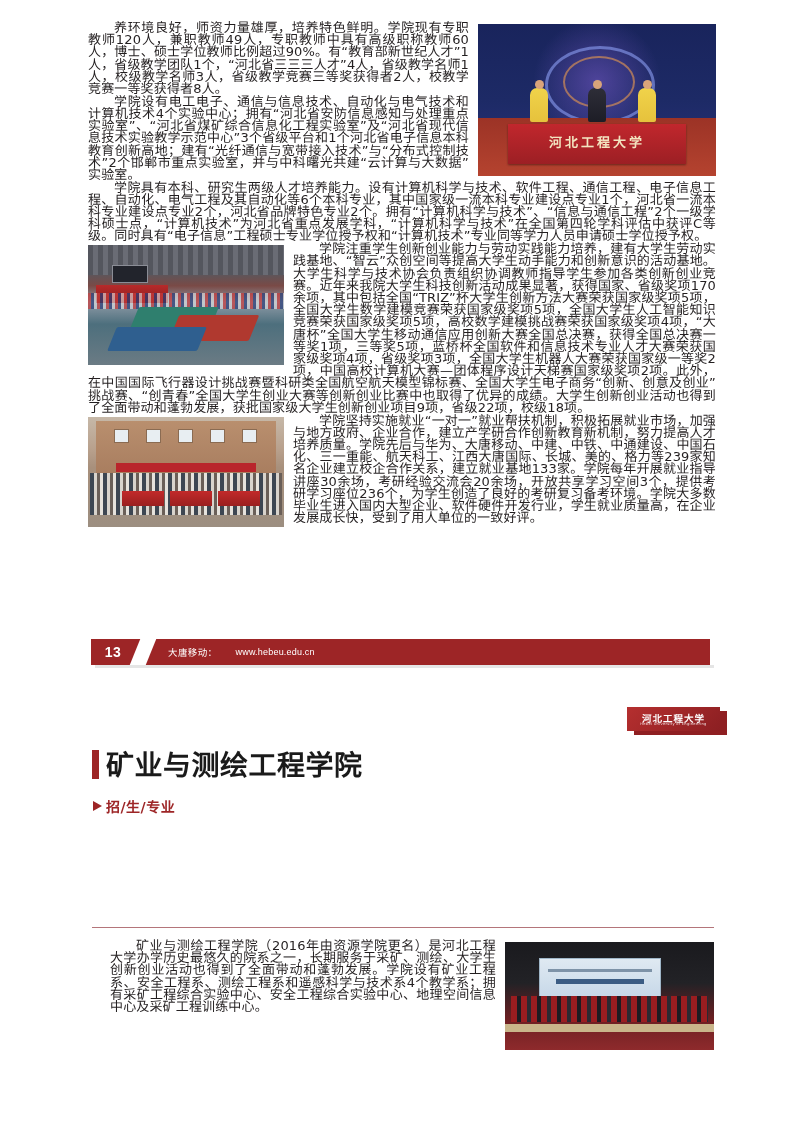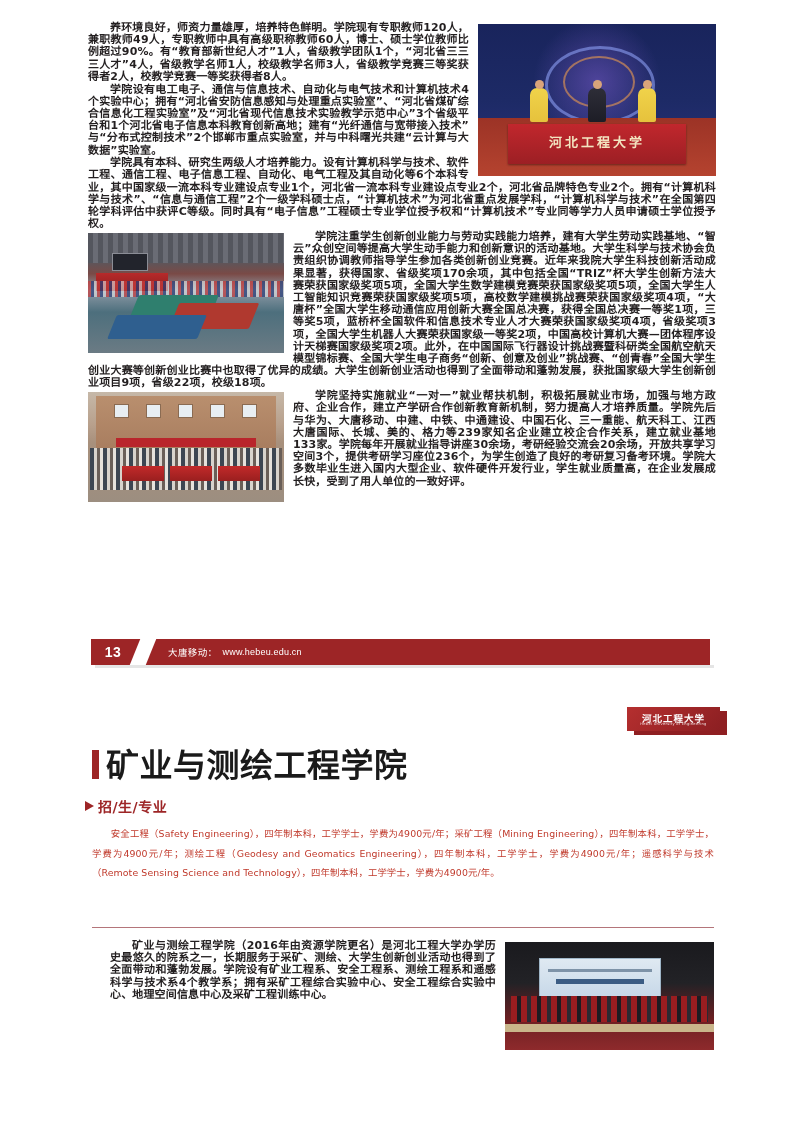--- a/index.html
+++ b/index.html
@@ -21,29 +21,28 @@
     left: 0;
     width: 793px;
     background: #ffffff;
     box-sizing: border-box;
   }
   #page-one { top: 0; height: 690px; }
   #page-two { top: 690px; height: 433px; }
 
   
   .para {
-    font-size: 11px;
+    font-size: 13px;
     line-height: 12.2px;
     color: #231f20;
     text-align: justify;
     text-justify: inter-ideograph;
     text-indent: 2em;
     margin: 0 0 0.5px 0;
     letter-spacing: 0.15px;
-    font-weight: bold;
   }
 
   
   .p1-body {
     position: absolute;
     left: 88px;
     top: 22px;
     width: 628px;
   }
   .block { position: relative; }
@@ -240,21 +239,21 @@
     transform: skewX(-22deg);
     flex: 0 0 auto;
   }
   .footer-label {
     margin-left: 17px;
     color: #ffffff;
     font-size: 9.5px;
     letter-spacing: 0.4px;
   }
   .footer-url {
-    margin-left: 5px;
+    margin-left: 18px;
     color: #ffffff;
     font-size: 9px;
     font-family: "Liberation Sans", sans-serif;
     letter-spacing: 0.2px;
   }
   .footer-shadow {
     position: absolute;
     left: 95px;
     top: 665px;
     width: 619px;
@@ -308,21 +307,21 @@
     align-items: flex-end;
   }
   .title-bar {
     width: 7px;
     height: 29px;
     background: #9d2526;
     margin-right: 7px;
     margin-bottom: 2px;
   }
   .title-cn {
-    font-size: 33px;
+    font-size: 28px;
     font-weight: bold;
     color: #1a1a1a;
     letter-spacing: 0.5px;
     line-height: 30px;
     font-family: "DejaVu Sans", "Liberation Sans", sans-serif;
   }
   .title-en {
     margin-left: 9px;
     margin-bottom: 1px;
     line-height: 1.05;
@@ -341,21 +340,21 @@
   }
   .title-en .l2 {
     font-size: 11.6px;
     color: #1a1a1a;
     letter-spacing: 0.1px;
     font-family: "Liberation Sans", sans-serif;
   }
 
   .section-head {
     position: absolute;
-    left: 85px;
+    left: 93px;
     top: 106px;
     display: flex;
     align-items: center;
     color: #9d2526;
     font-size: 14px;
     font-weight: bold;
     letter-spacing: 0.5px;
   }
   .tri {
     width: 0; height: 0;
@@ -482,21 +481,20 @@
   <div class="title-row">
     <span class="title-bar"></span>
     <span class="title-cn">矿业与测绘工程学院</span>
   </div>
 
   <div class="section-head">
     <span class="tri"></span>
     <span>招/生/专业</span>
   </div>
 
-  <div class="majors">安全工程（Safety Engineering），四年制本科，工学学士，学费为4900元/年；采矿工程（Mining Engineering），四年制本科，工学学士，学费为4900元/年；测绘工程（Geodesy and Geomatics Engineering），四年制本科，工学学士，学费为4900元/年；遥感科学与技术（Remote Sensing Science and Technology），四年制本科，工学学士，学费为4900元/年。</div>
 
   <div class="divider"></div>
 
   <div class="p2-body">
     <div class="block clearfix">
       <div class="float-img-right photo photo-grad">
         <div class="bigscreen">
           <div class="sl1"></div>
           <div class="sl2"></div>
         </div>

